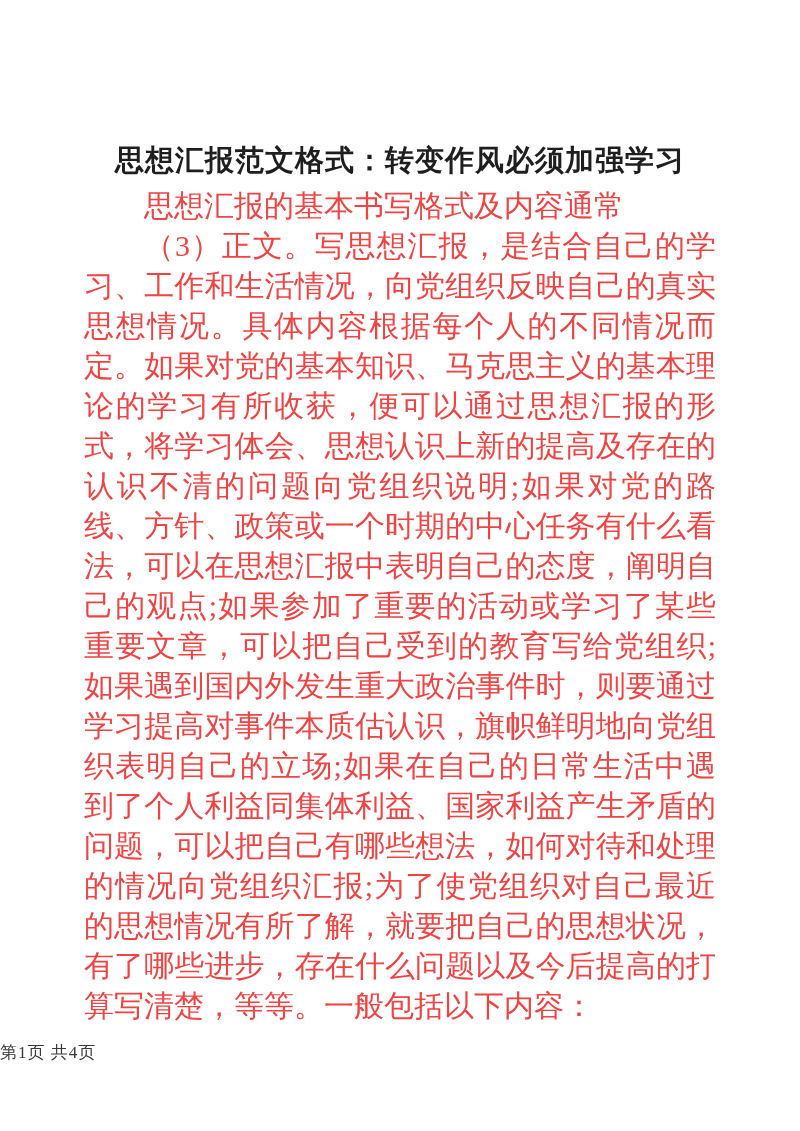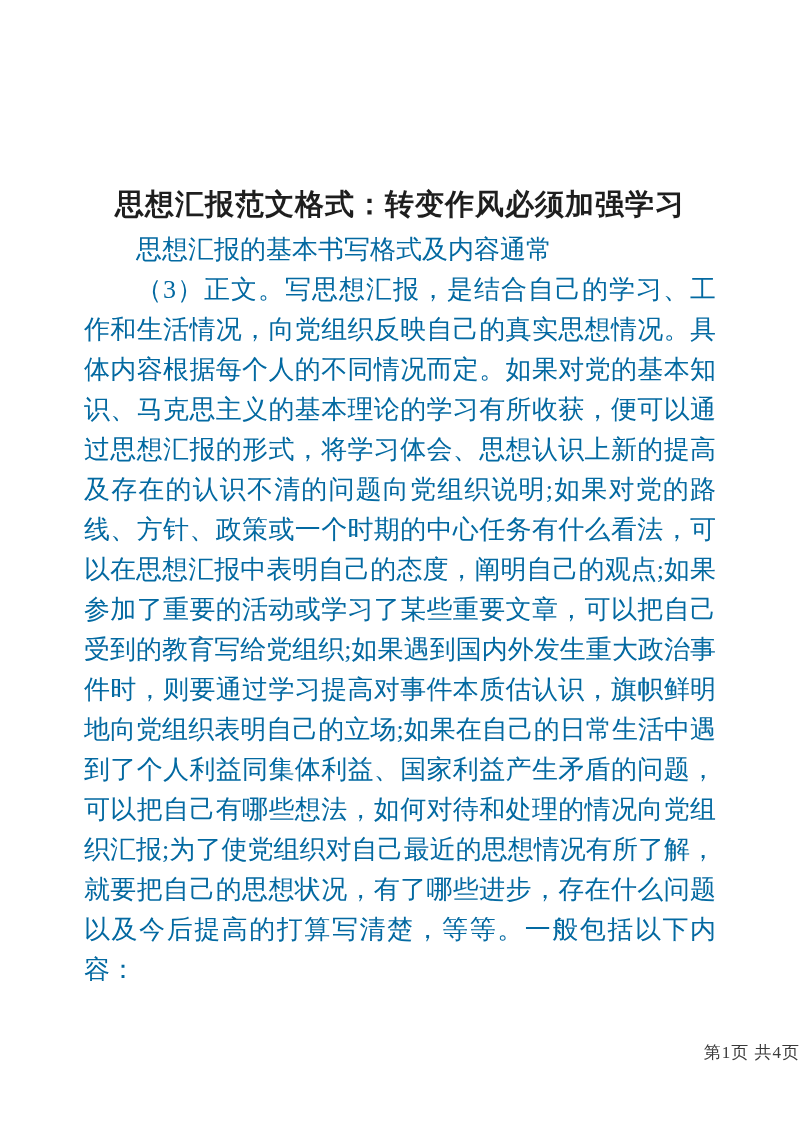--- a/index.html
+++ b/index.html
@@ -9,46 +9,45 @@
     width: 800px;
     height: 1131px;
     margin: 0 auto;
     background: #ffffff;
     font-family: "Liberation Serif", "DejaVu Serif", serif;
     color: #2d2d2d;
     overflow: hidden;
   }
   .content {
     padding: 138px 84px 0 84px;
-    margin-top: 44px;
   }
   .doc-title {
     margin: 0 0 4px 0;
     font-size: 29px;
     font-weight: 700;
     line-height: 44px;
     text-align: center;
     letter-spacing: 1px;
     color: #1e1e1e;
   }
   .para {
     margin: 0;
-    font-size: 26px;
+    font-size: 30px;
     line-height: 40px;
     text-align: justify;
     text-justify: inter-ideograph;
     text-indent: 2em;
-    color: #0369a1;
+    color: #ef4444;
   }
   .page-footer {
     position: absolute;
     top: 1042px;
     left: 0;
     right: 0;
-    text-align: right;
+    text-align: left;
     font-size: 17px;
     line-height: 22px;
     letter-spacing: 1px;
     color: #3a3a3a;
   }
 </style>
 </head>
 <body>
 
 <div class="page">

